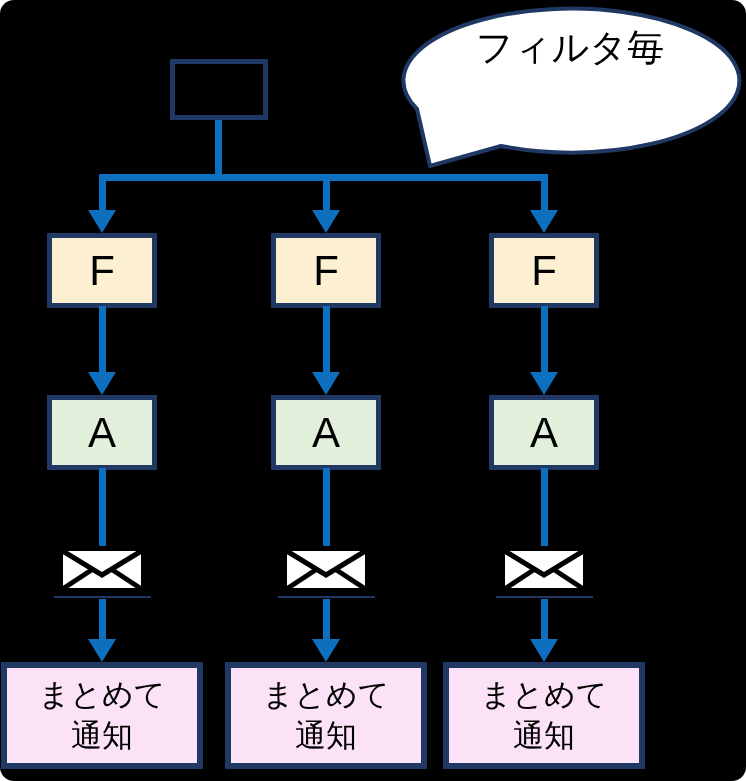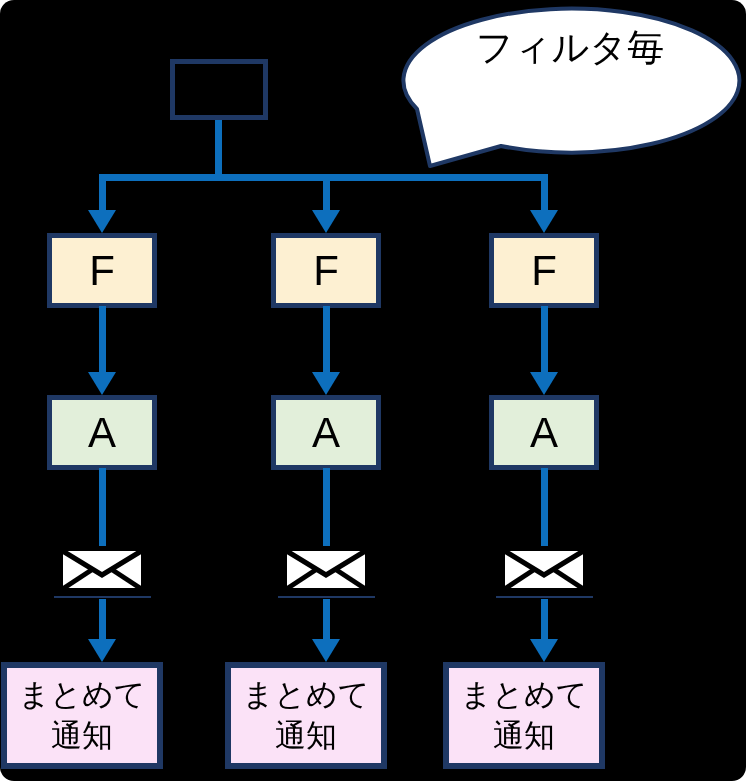--- a/index.html
+++ b/index.html
@@ -71,21 +71,21 @@
   .mail-underline {
     position: absolute;
     top: 596px;
     width: 97px; height: 2px;
     background: #1f3864;
   }
 
   .notify-box {
     position: absolute;
     top: 662px;
-    width: 162px; height: 107px;
+    width: 202px; height: 107px;
     box-sizing: border-box;
     border: 6px solid #1f3864;
     background: #fbe2f7;
     display: flex;
     flex-direction: column;
     align-items: center;
     justify-content: center;
     font-size: 31px;
     line-height: 1.32;
     color: #000000;

